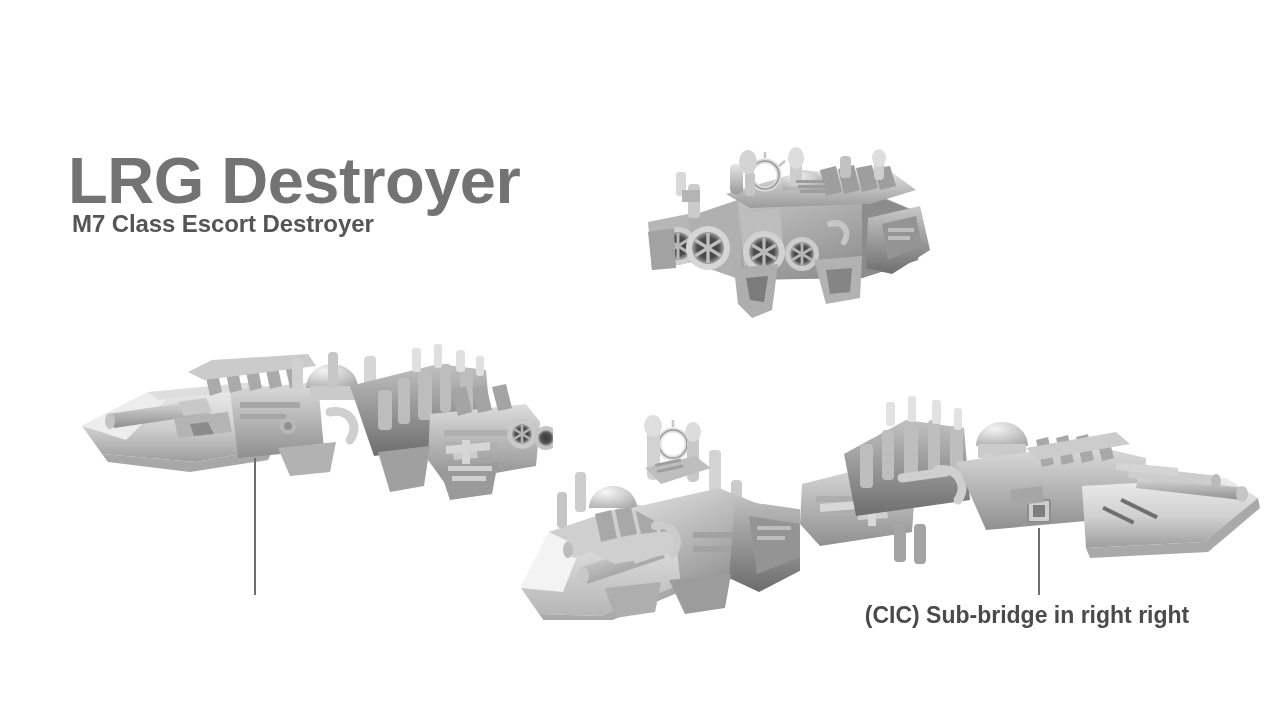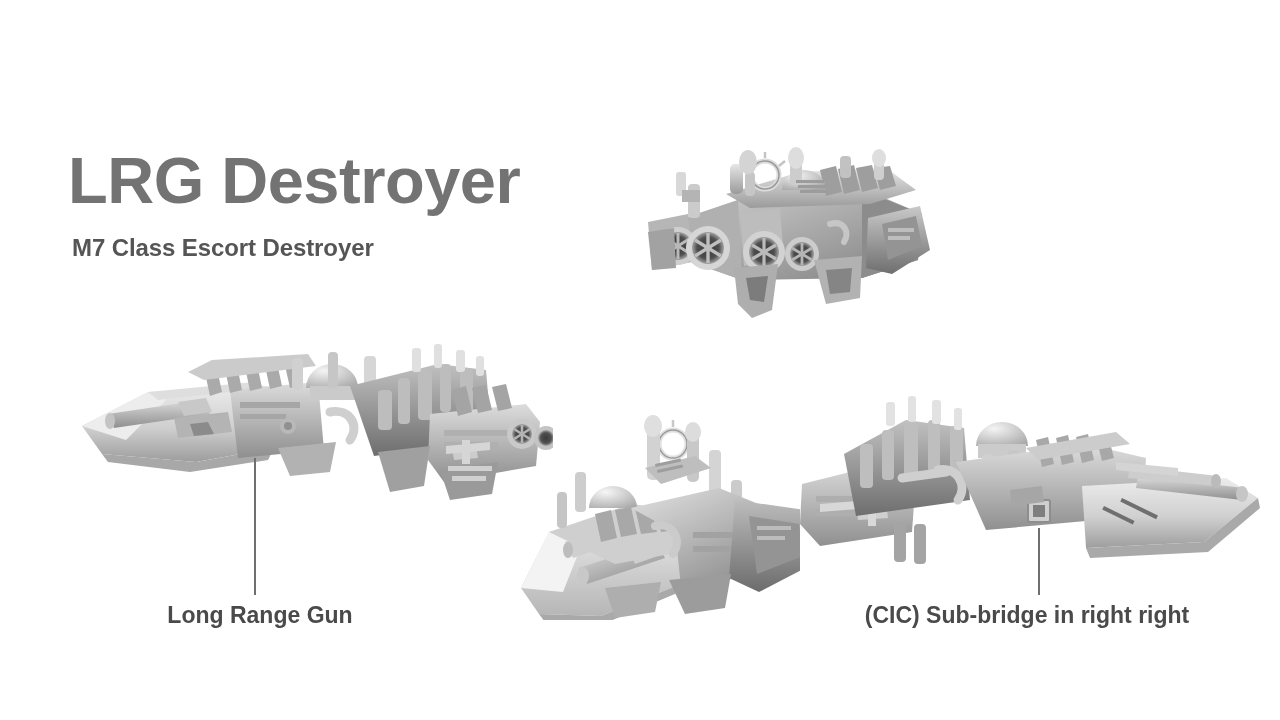--- a/index.html
+++ b/index.html
@@ -13,21 +13,21 @@
   }
   .stage{position:absolute;left:0;top:0;width:1280px;height:720px;}
 
   
   .title{
     position:absolute;left:68px;top:148px;
     font-size:65px;font-weight:bold;letter-spacing:-0.5px;
     color:#737373;line-height:1;white-space:nowrap;
   }
   .subtitle{
-    position:absolute;left:72px;top:236px;
+    position:absolute;left:72px;top:212px;
     font-size:24px;font-weight:bold;letter-spacing:-0.1px;
     color:#555555;line-height:1;white-space:nowrap;
   }
   .caption{
     position:absolute;
     font-size:23px;font-weight:bold;color:#4a4a4a;
     line-height:1.32;text-align:center;white-space:nowrap;
   }
   .caption.left{left:60px;top:600px;width:400px;}
   .caption.right{left:836px;top:600px;width:382px;}
@@ -489,21 +489,20 @@
       <path d="M352 84 L458 96 L456 108 L350 96 Z" fill="url(#sM)"></path>
       <ellipse cx="456" cy="102" rx="6" ry="8" fill="#c6c6c6"></ellipse>
       <path d="M344 74 L432 84 L430 94 L342 86 Z" fill="#cdcdcd"></path>
       <ellipse cx="430" cy="89" rx="5" ry="7" fill="#bbbbbb"></ellipse>
       <path d="M330 70 L392 76 L392 84 L330 78 Z" fill="#d4d4d4"></path>
     </svg>
   </div>
 
   <div class="leader left" style="background: rgb(111, 111, 111);"></div>
   <div class="caption left">
-    <div>Long Range Gun</div>
   </div>
 
   <div class="leader right" style="background: rgb(111, 111, 111);"></div>
   <div class="caption right">
     <div>(CIC) Sub-bridge in right right</div>
   </div>
 
 </div>
 
 </body></html>

